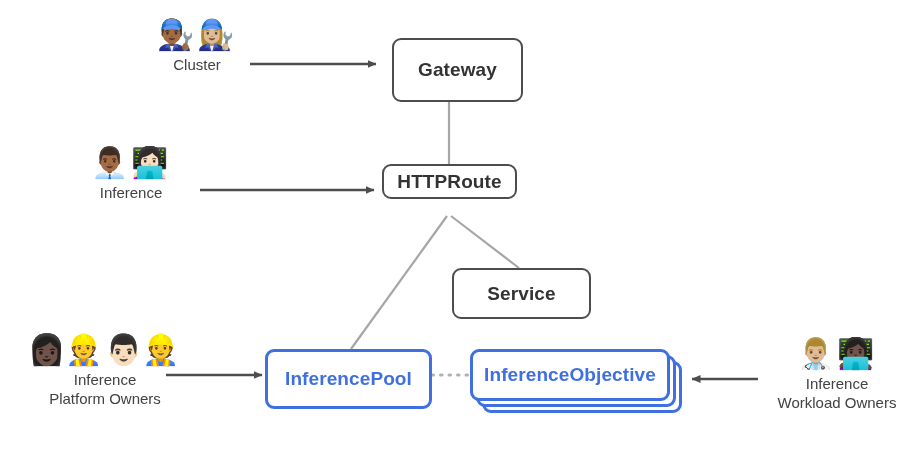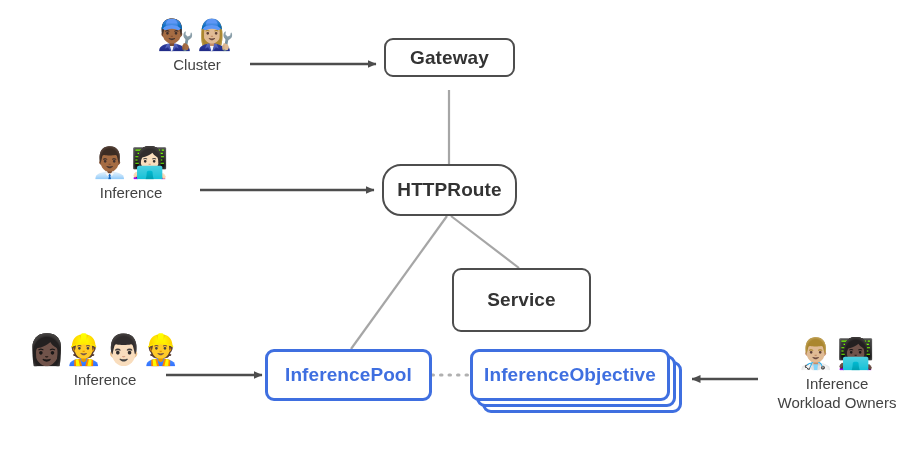--- a/index.html
+++ b/index.html
@@ -123,33 +123,33 @@
 
     <line x1="250" y1="64" x2="376" y2="64" stroke="#4d4d4d" stroke-width="2.4" marker-end="url(#arrowRight)"></line>
 
     <line x1="200" y1="190" x2="374" y2="190" stroke="#4d4d4d" stroke-width="2.4" marker-end="url(#arrowRight)"></line>
 
     <line x1="166" y1="375" x2="262" y2="375" stroke="#4d4d4d" stroke-width="2.4" marker-end="url(#arrowRight)"></line>
 
     <line x1="758" y1="379" x2="692" y2="379" stroke="#4d4d4d" stroke-width="2.4" marker-end="url(#arrowLeftM)"></line>
   </svg>
 
-  <div class="node" style="left:384px; top:38px; width:131px; height:39px;">
+  <div class="node" style="left:392px; top:38px; width:131px; height:64px;">
     <span>Gateway</span>
   </div>
 
-  <div class="node" style="left:382px; top:164px; width:135px; height:52px;border-radius:19px;">
+  <div class="node" style="left:382px; top:164px; width:135px; height:35px;">
     <span>HTTPRoute</span>
   </div>
 
-  <div class="node" style="left:452px; top:268px; width:139px; height:64px;">
+  <div class="node" style="left:452px; top:268px; width:139px; height:51px;">
     <span>Service</span>
   </div>
 
-  <div class="node blue" style="left:265px; top:349px; width:167px; height:52px;">
+  <div class="node blue" style="left:265px; top:349px; width:167px; height:60px;">
     <span>InferencePool</span>
   </div>
 
   <div class="stack" style="left:470px; top:349px; width:212px; height:64px;">
     <div class="layer l3" style="width:200px; height:52px;"></div>
     <div class="layer l2" style="width:200px; height:52px;"></div>
     <div class="layer l1" style="width:200px; height:52px;"></div>
     <div class="stack-label" style="width:200px; height:52px;">InferenceObjective</div>
   </div>
 
@@ -164,20 +164,21 @@
     <div class="emojis">👨🏾‍💼👩🏻‍💻</div>
     <div class="caption">
       <div>Inference</div>
     </div>
   </div>
 
   <div class="persona" style="left:10px; top:333px;">
     <div class="emojis">👩🏿‍👷👨🏻‍👷</div>
     <div class="caption">
       <div>Inference</div>
+      <div>Platform Owners</div>
     </div>
   </div>
 
   <div class="persona" style="left:742px; top:337px;">
     <div class="emojis">👨🏼‍⚕️👩🏿‍💻</div>
     <div class="caption">
       <div>Inference</div>
       <div>Workload Owners</div>
     </div>
   </div>

